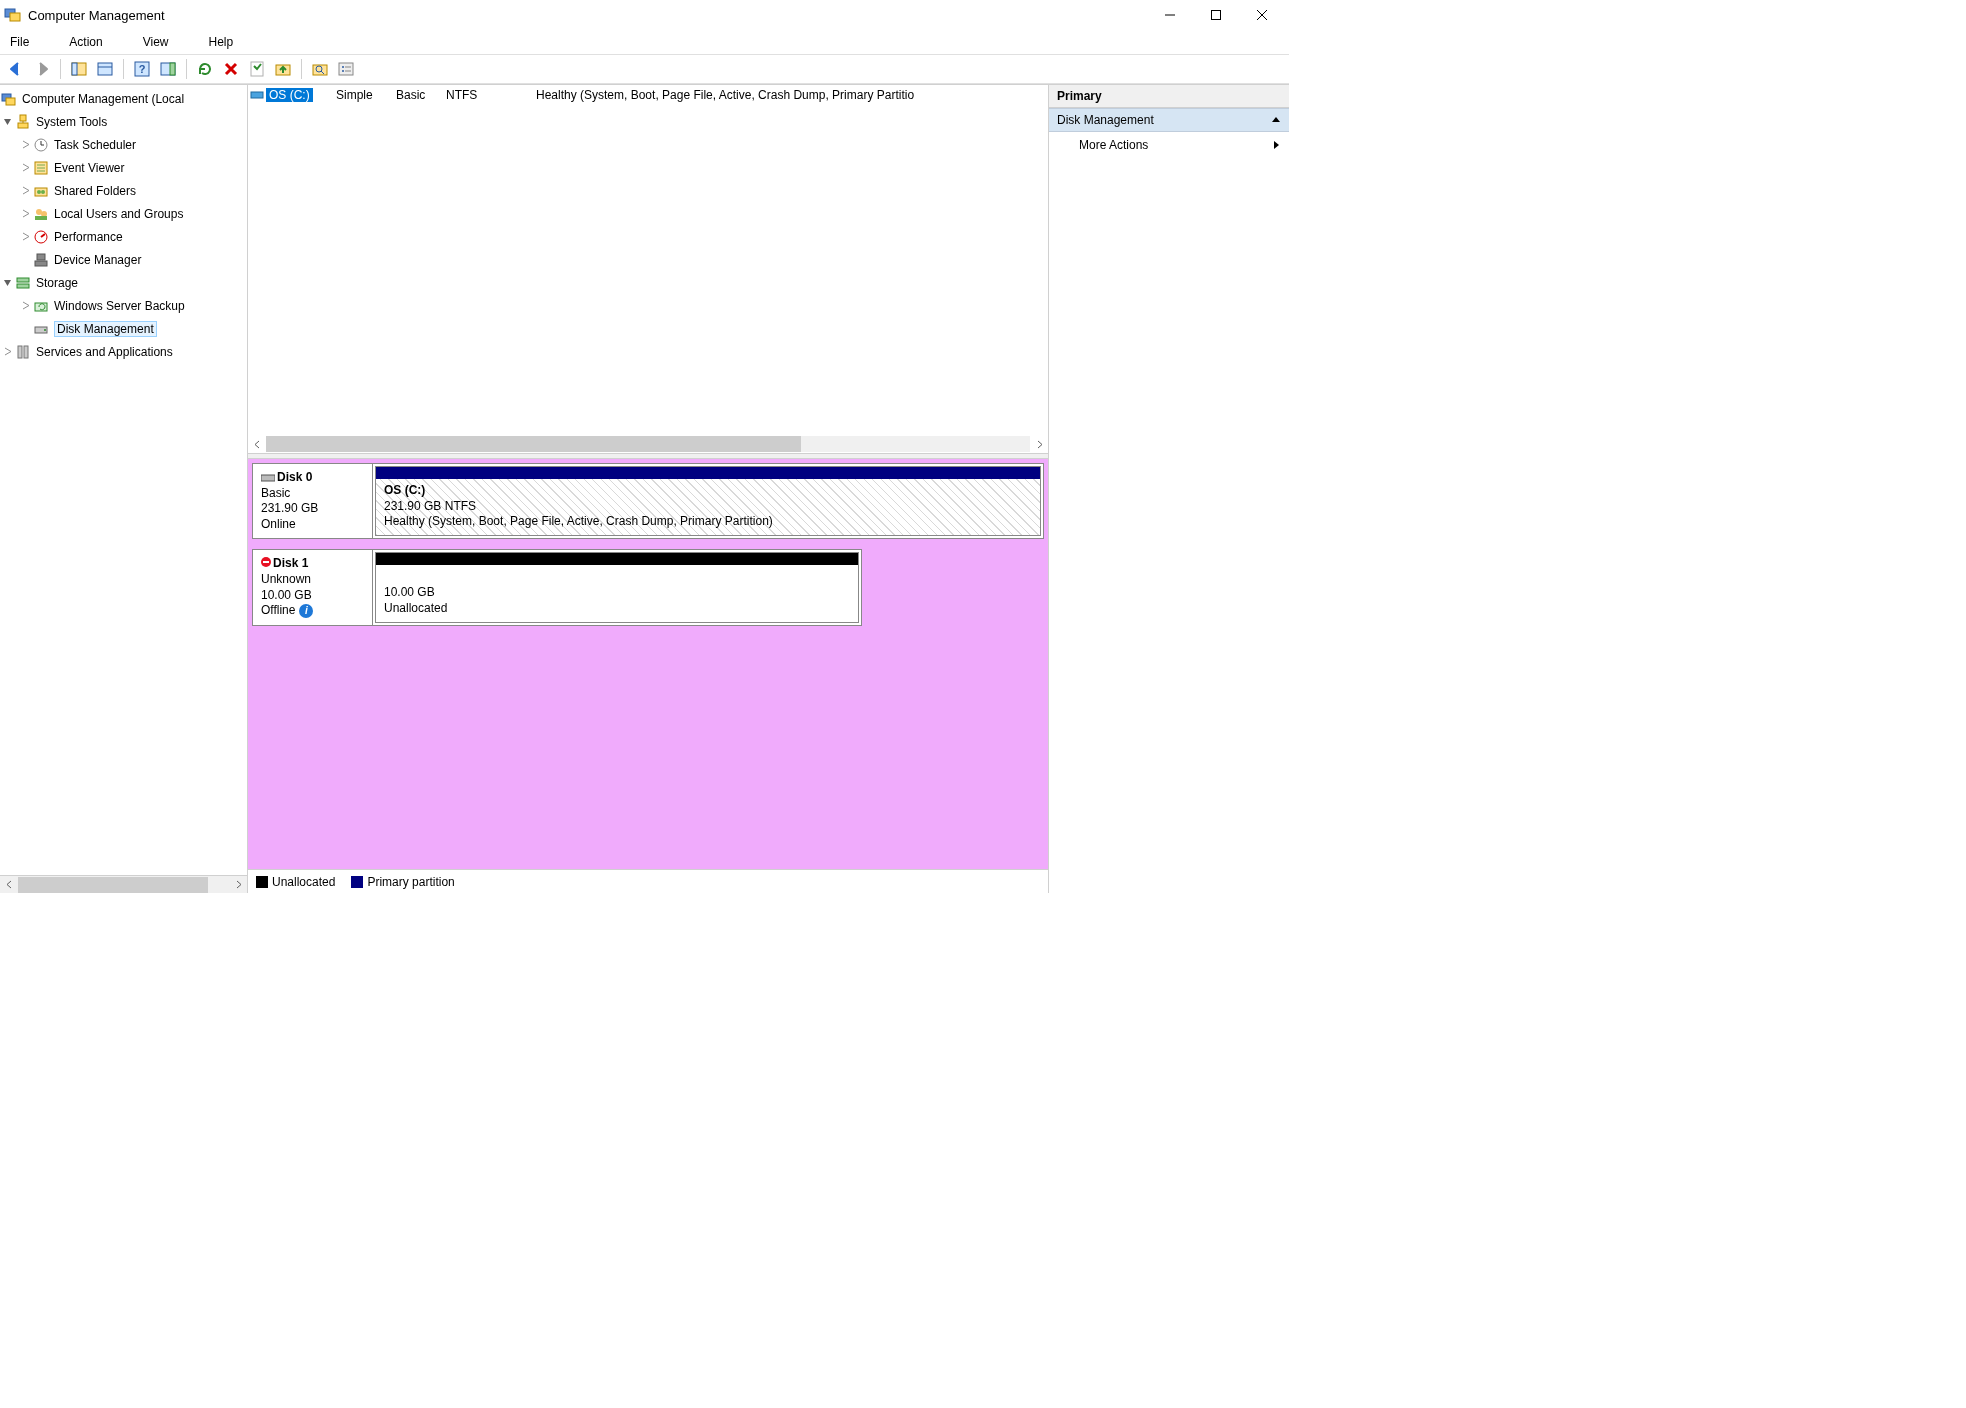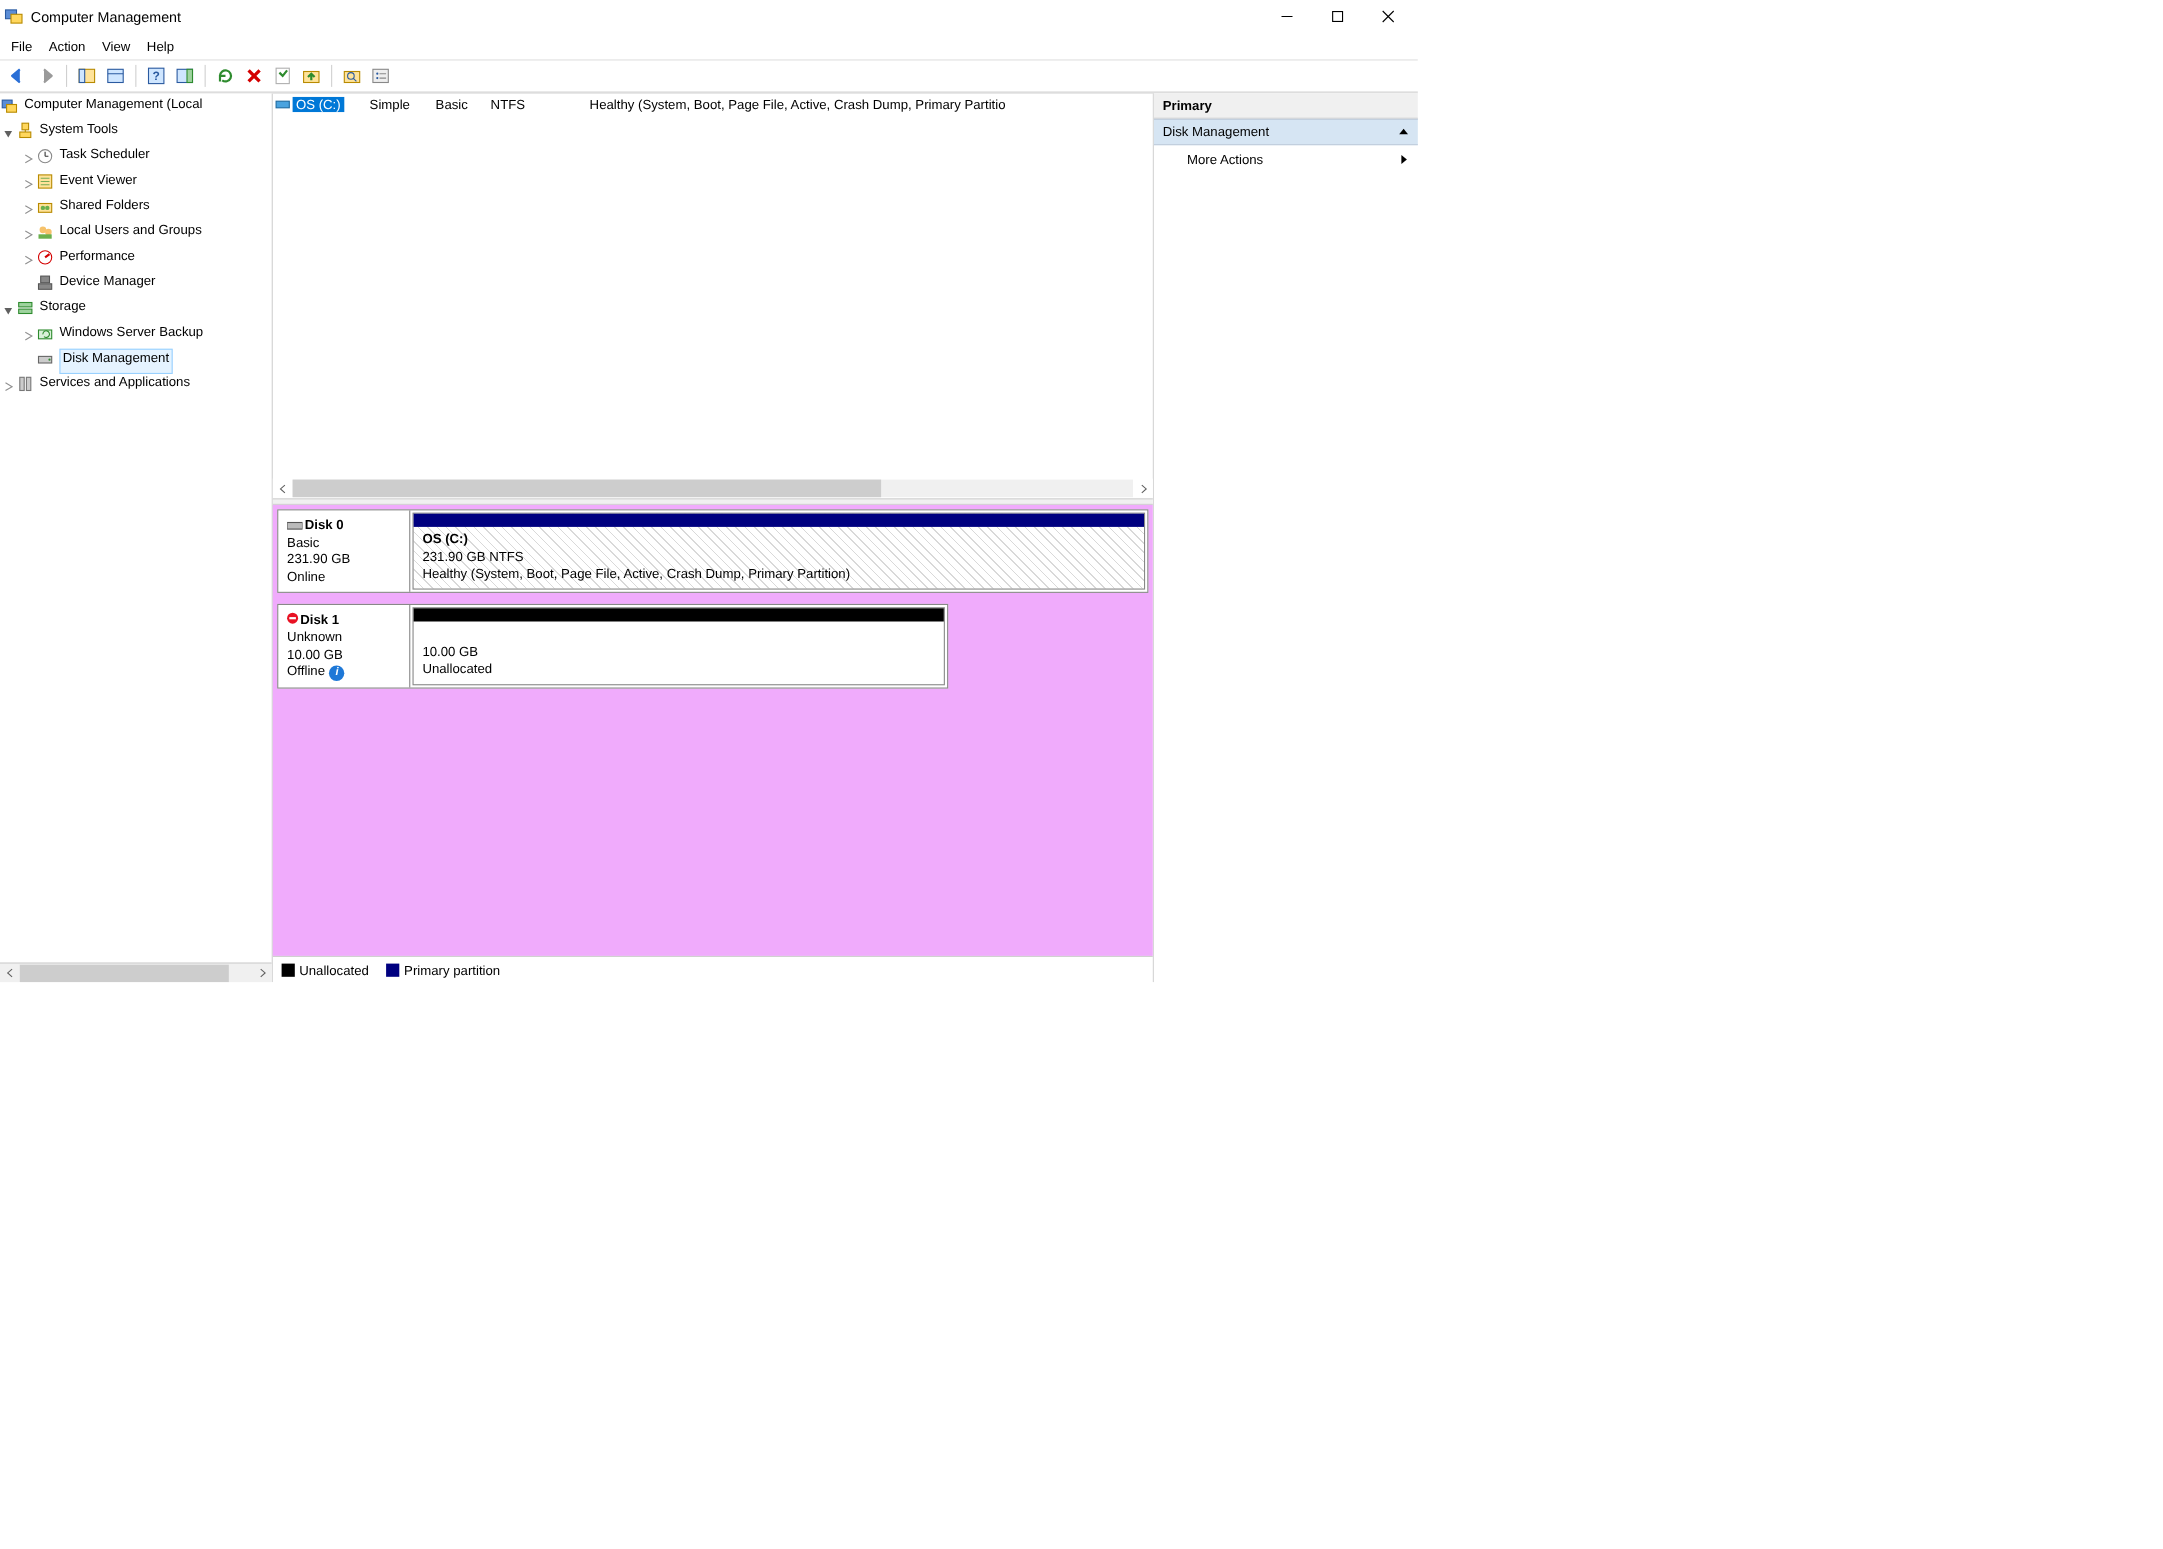--- a/index.html
+++ b/index.html
@@ -26,21 +26,21 @@
   .titlebar .app-icon svg { width:18px; height:18px; }
   .titlebar .title { font-size: 13px; }
   .titlebar .win-controls { margin-left: auto; display: flex; gap: 0; }
   .win-btn { width: 46px; height: 30px; display:flex; align-items:center; justify-content:center; }
   .win-btn svg { width:12px; height:12px; stroke:#000; stroke-width:1; fill:none;}
   .menubar {
     height: 24px;
     display: flex;
     align-items: center;
     padding: 0 6px;
-    gap: 7px;
+    gap: 32px;
     font-size: 12px;
   }
   .menubar .menu-item { padding: 2px 4px; }
   .toolbar {
     height: 30px;
     border-top: 1px solid #e0e0e0;
     border-bottom: 1px solid #e0e0e0;
     display:flex;
     align-items:center;
     padding: 0 4px;
@@ -60,20 +60,21 @@
   .tree-pane {
     width: 248px;
     border-right: 1px solid #d0d0d0;
     display:flex;
     flex-direction:column;
     background:#fff;
   }
   .tree-scroll { flex:1; overflow:hidden; padding:2px 0;}
   .tree-row {
     display:flex;
+    align-items:center;
     height:23px;
     font-size:12px;
     white-space: nowrap;
     padding-right:4px;
   }
   .tree-indent { display:inline-block; width:18px;}
   .tree-chevron { width:14px; display:flex; align-items:center; justify-content:center; color:#606060;}
   .tree-chevron svg {width:9px;height:9px;}
   .tree-icon { width:18px; height:18px; display:flex; align-items:center; justify-content:center; margin-right:4px;}
   .tree-icon svg {width:16px;height:16px;}

